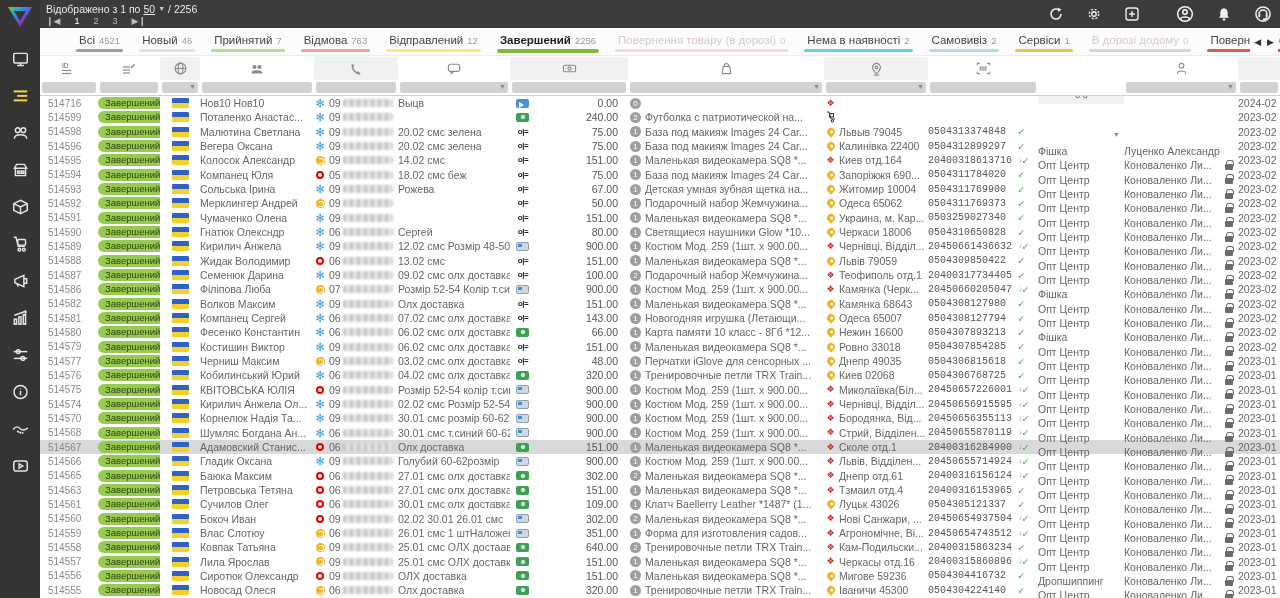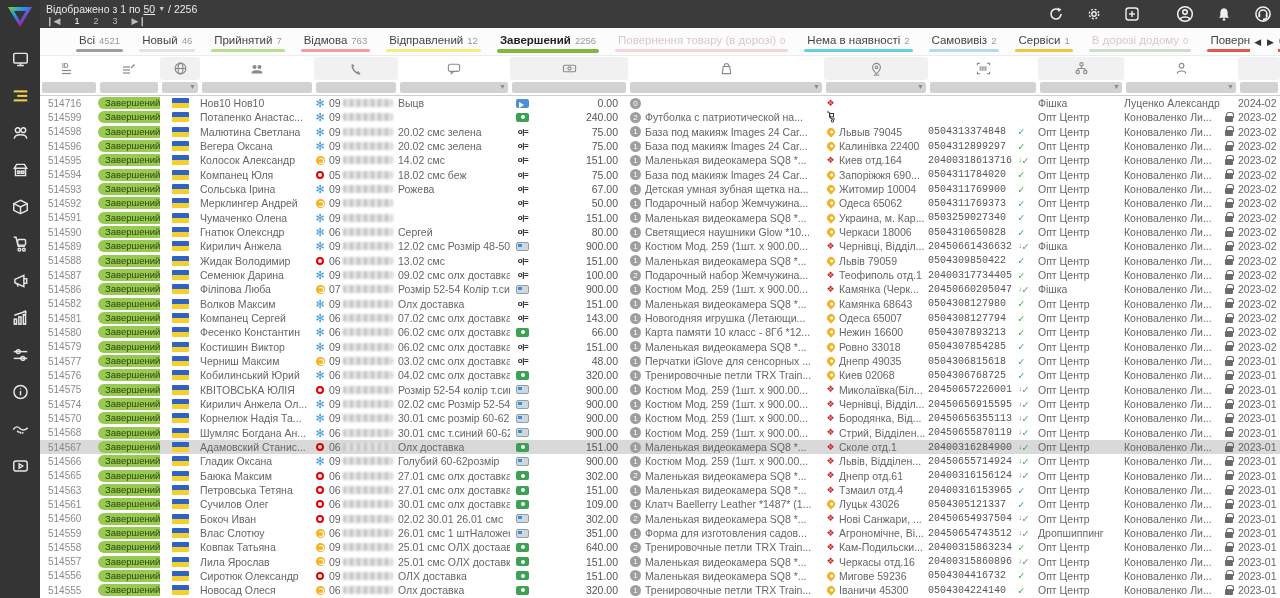--- a/index.html
+++ b/index.html
@@ -48,27 +48,27 @@
   .hcell.boxed { background:#f1f1f1; border-radius:3px; }
   .hcell svg { stroke:#8a8a8a; fill:none; stroke-width:1.2; }
   .fila { height:15px; display:flex; align-items:stretch; flex-shrink:0; border-bottom:1px solid #cfcfcf; background:#fff; }
   .fbox { background:#d2d2d2; border-radius:2px; margin:1px 2px 2px 2px; flex:1; position:relative; cursor:text; }
   .fbox .dd { position:absolute; right:2px; top:1px; font-size:7px; color:#8a8a8a; cursor:pointer; }
   .fcell { display:flex; }
 
   
   .w-id{width:58px;} .w-st{width:62px;} .w-fl{width:40px;} .w-cl{width:114px;}
   .w-ph{width:84px;} .w-cm{width:112px;} .w-pay{width:118px;} .w-pr{width:196px;}
-  .w-sh{width:104px;} .w-ttn{width:110px;font-family:Liberation Mono, monospace;} .w-chn{width:86px;} .w-mgr{width:114px;}
+  .w-sh{width:104px;} .w-ttn{width:110px;font-family:Liberation Mono, monospace;} .w-chn{width:86px;margin-top:48px;} .w-mgr{width:114px;}
   .w-dt{flex:1; min-width:0;}
   .w-id,.w-st,.w-fl,.w-cl,.w-ph,.w-cm,.w-pay,.w-pr,.w-sh,.w-ttn,.w-chn,.w-mgr{ flex-shrink:0; }
 
   
   .rows { flex:1; overflow:hidden; }
-  .row { display:flex; align-items:flex-end; height:14.34px; font-size:10.5px; color:#666; cursor:pointer; }
+  .row { display:flex; align-items:flex-start; height:14.34px; font-size:10.5px; color:#666; cursor:pointer; }
   .row.hl { background:#d9d9d9; }
   .cell { overflow:hidden; white-space:nowrap; height:100%; display:flex; align-items:center; }
   .c-id { padding-left:8px; color:#8a8a8a; font-size:10px; }
   .pill { background:#96ca50; color:#33420f; border-radius:8px; font-size:9.5px; padding:0px 7px 1px 7px; line-height:11px; }
   .flag { width:17px; height:10px; margin-left:12px; background:linear-gradient(#2f62c4 0 50%, #f3d02a 50% 100%); border-radius:1px; }
   .op { width:12px; display:inline-flex; justify-content:center; margin-right:3px; flex-shrink:0; }
   .op.k { color:#3f9ddd; font-size:11px; line-height:10px; }
   .op.l i { width:9px; height:9px; border-radius:50%; background:#f5b324; display:block; position:relative; }
   .op.l i::after { content:''; position:absolute; left:2px; top:2px; width:4px; height:4px; border-radius:50%; border:1.5px solid #fff; border-left-color:transparent; }
   .op.v i { width:8px; height:8px; border-radius:50%; border:2.5px solid #e60000; display:block; }

